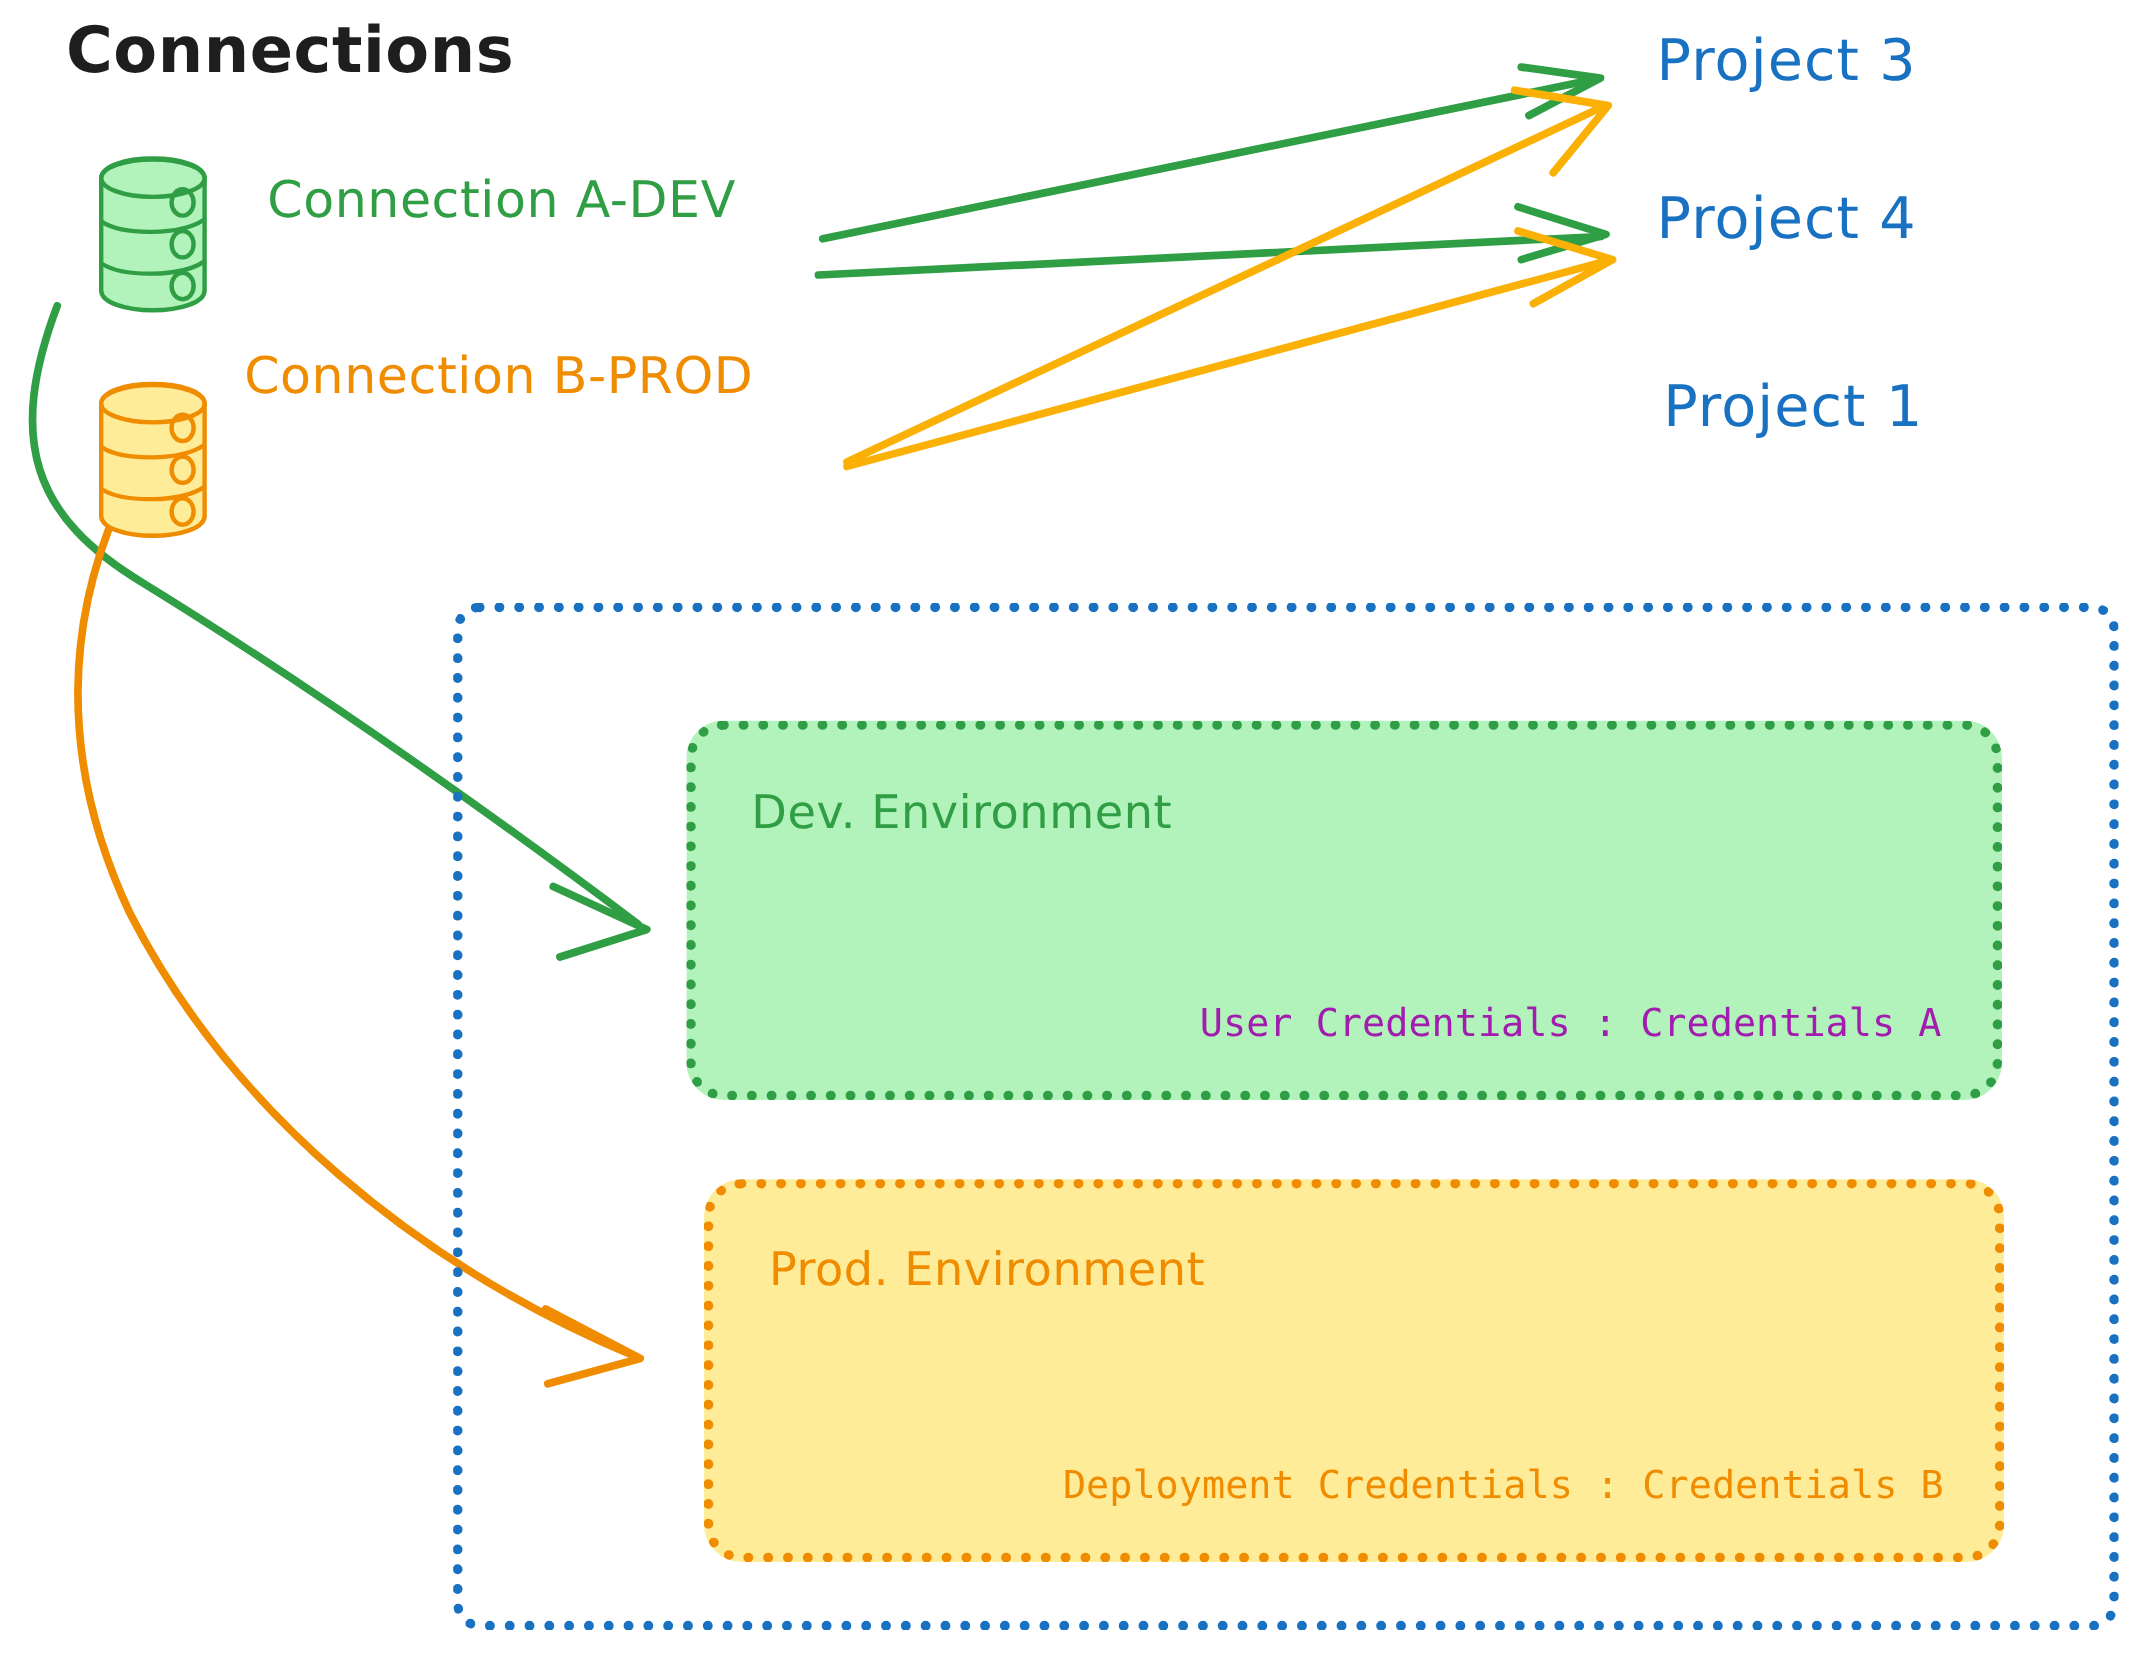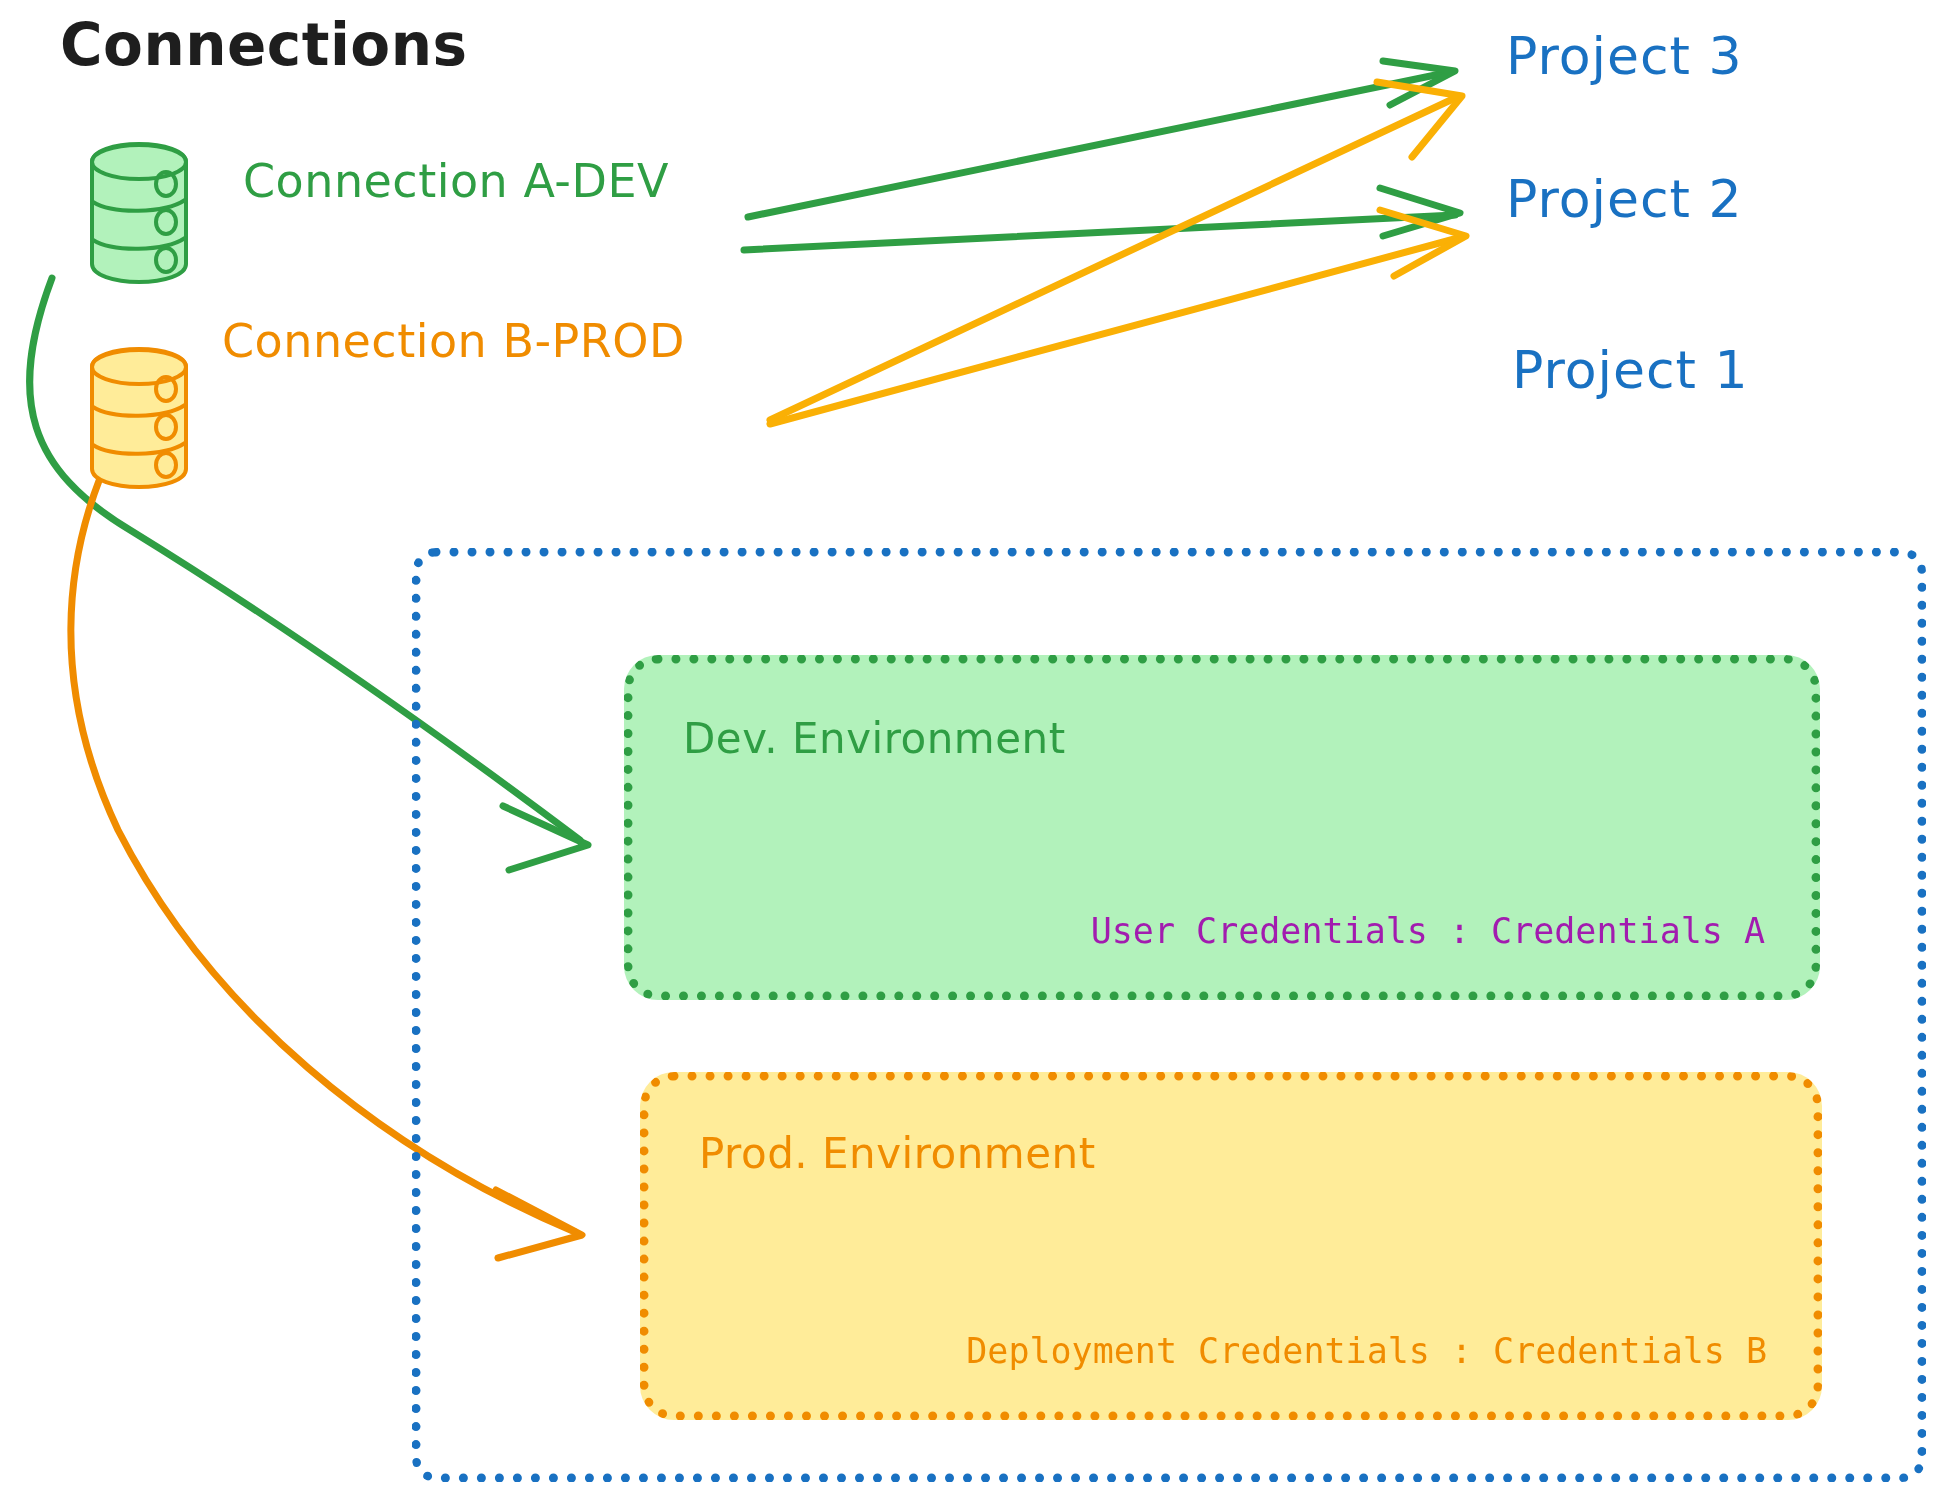--- a/index.html
+++ b/index.html
@@ -183,21 +183,21 @@
     <ellipse cx="82" cy="82" rx="10" ry="12" fill="none" stroke="#f08c00" stroke-width="4"></ellipse>
     <ellipse cx="82" cy="120" rx="10" ry="12" fill="none" stroke="#f08c00" stroke-width="4"></ellipse>
   </svg>
 
   <div class="label conn-label" id="label-conn-a">Connection A-DEV</div>
 
   <div class="label conn-label" id="label-conn-b">Connection B-PROD</div>
 
   <div class="label project-label" id="label-project-3">Project 3</div>
 
-  <div class="label project-label" id="label-project-2">Project 2</div>
+  <div class="label project-label" id="label-project-2">Project 4</div>
 
   <div class="label project-label" id="label-project-1">Project 1</div>
 
   <div id="project1-container"></div>
 
   <div class="env-box" id="dev-env">
     <div class="env-title" id="dev-env-title">Dev. Environment</div>
     <div class="cred-line" id="dev-cred">User Credentials : Credentials A</div>
   </div>
 

